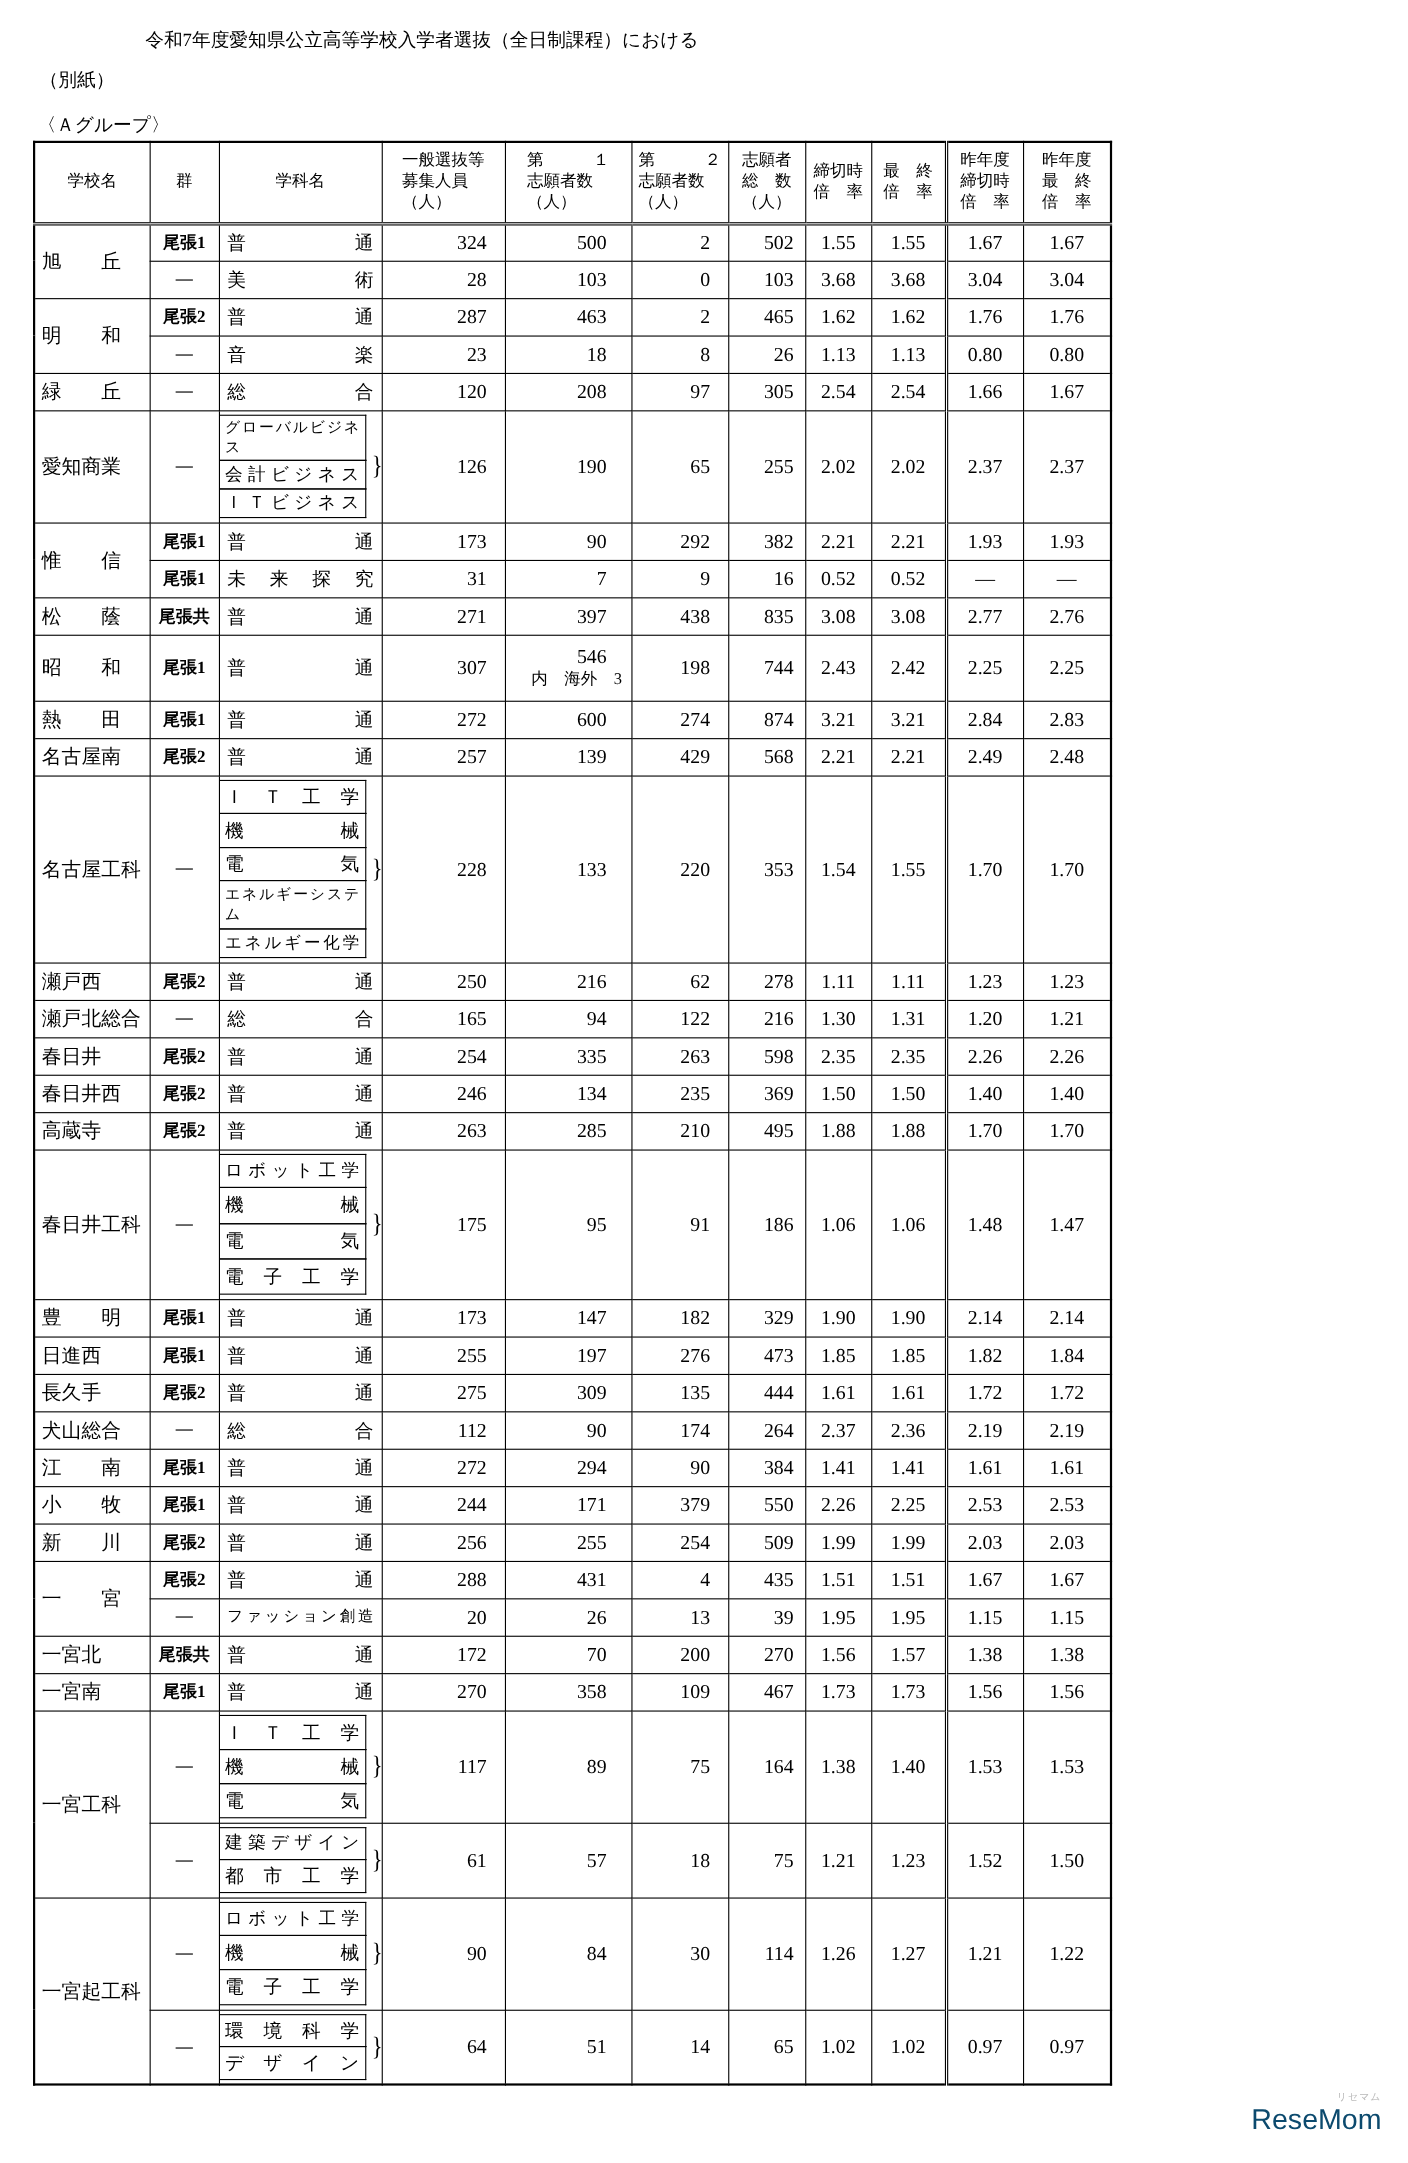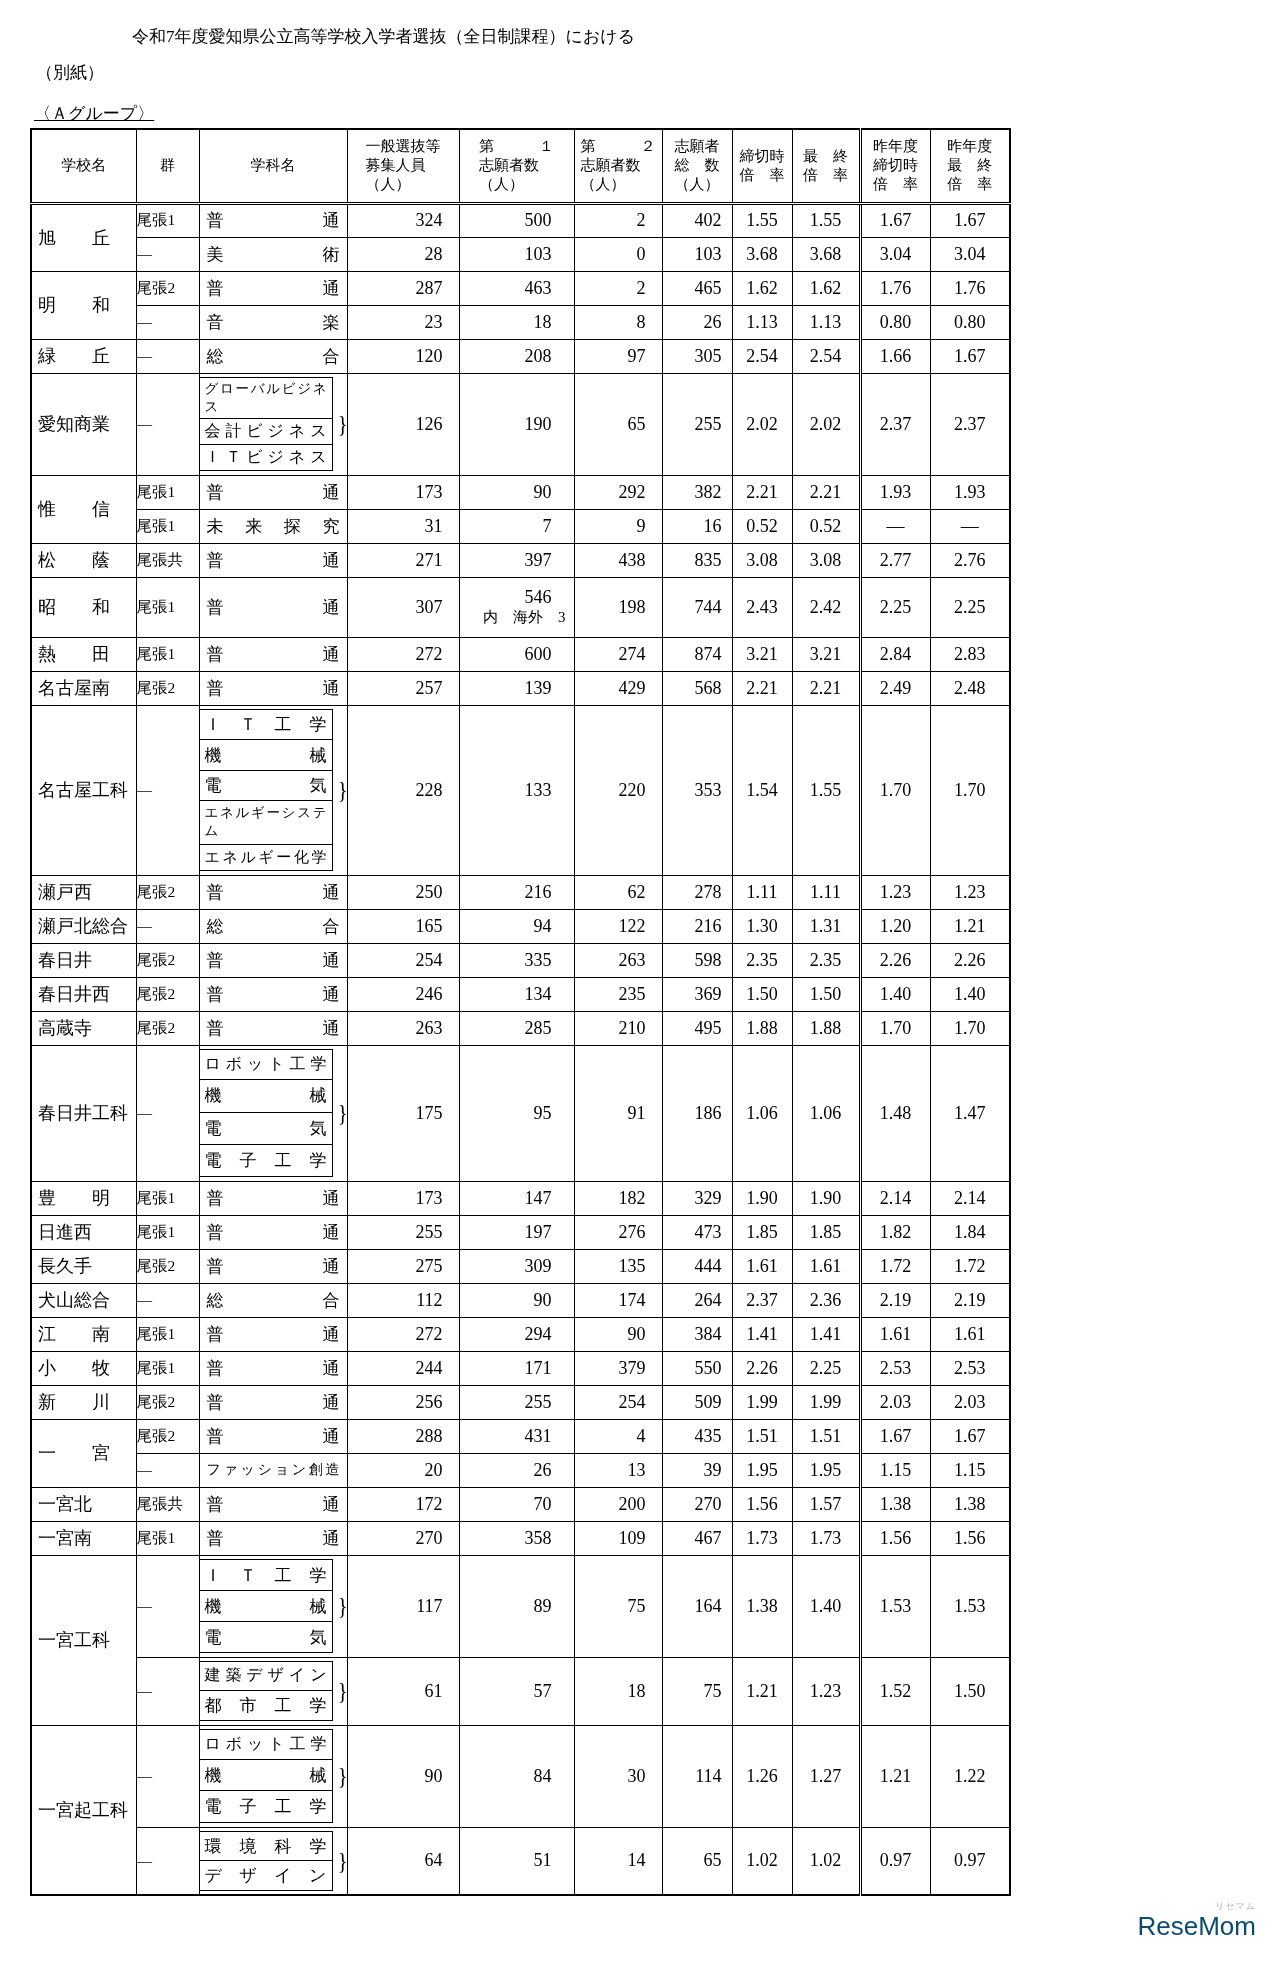--- a/index.html
+++ b/index.html
@@ -10,21 +10,21 @@
     position: relative;
     font-family: "Liberation Serif", "DejaVu Serif", serif;
     color: #000;
     overflow: hidden;
   }
 
   
   .doc-header { position: absolute; top: 24px; left: 36px; display: flex; }
   .doc-note  { font-size: 17px; line-height: 26px; margin-top: 36px; }
   .doc-title { margin-left: 28px; font-size: 17px; line-height: 26px; }
-  .group-heading { position: absolute; top: 102px; left: 34px; font-size: 17px; text-decoration: underline; }
+  .group-heading { position: absolute; top: 102px; left: 34px; font-size: 17px; }
 
   
   .table-wrap { position: absolute; top: 128px; left: 30px; }
   table {
     border-collapse: collapse;
     table-layout: fixed;
     width: 980px;
     border: 2px solid #000;
   }
   th, td { border: 1px solid #000; padding: 0; vertical-align: middle; }
@@ -47,21 +47,21 @@
   col.col-total       { width: 70px;  }
   col.col-deadline    { width: 60px;  }
   col.col-final       { width: 68px;  }
   col.col-ly_deadline { width: 70px;  }
   col.col-ly_final    { width: 80px;  }
 
   th.col-ly_deadline, td.dbl-left { border-left: 3px double #000; }
 
   td { font-size: 18px; }
   .school-cell { padding-left: 6px; white-space: pre; }
-  .gun-cell    { text-align: left; font-size: 15.5px; }
+  .gun-cell    { text-align: center; font-size: 15.5px; font-weight: bold; }
 
   .dept-cell { position: relative; }
   .dept-single {
     width: 100%;
     text-align: justify; text-align-last: justify; text-justify: inter-character;
     padding: 0 7px;
   }
   .dept-stack { display: flex; flex-direction: column; margin-right: 14px; }
   .dept-box {
     flex: 1 1 auto;
@@ -151,21 +151,21 @@
           <td class="num cap">
             <div class="vline">324</div>
           </td>
           <td class="num first">
             <div class="vline">500</div>
           </td>
           <td class="num second">
             <div class="vline">2</div>
           </td>
           <td class="num total">
-            <div class="vline">402</div>
+            <div class="vline">502</div>
           </td>
           <td class="ratio">1.55</td>
           <td class="ratio">1.55</td>
           <td class="ratio dbl-left">1.67</td>
           <td class="ratio">1.67</td>
         </tr>
         <tr style="height: 34px;">
           <td class="gun-cell">―</td>
           <td class="dept-cell">
             <div class="dept-single" style="font-size: 17px;">美術</div>

